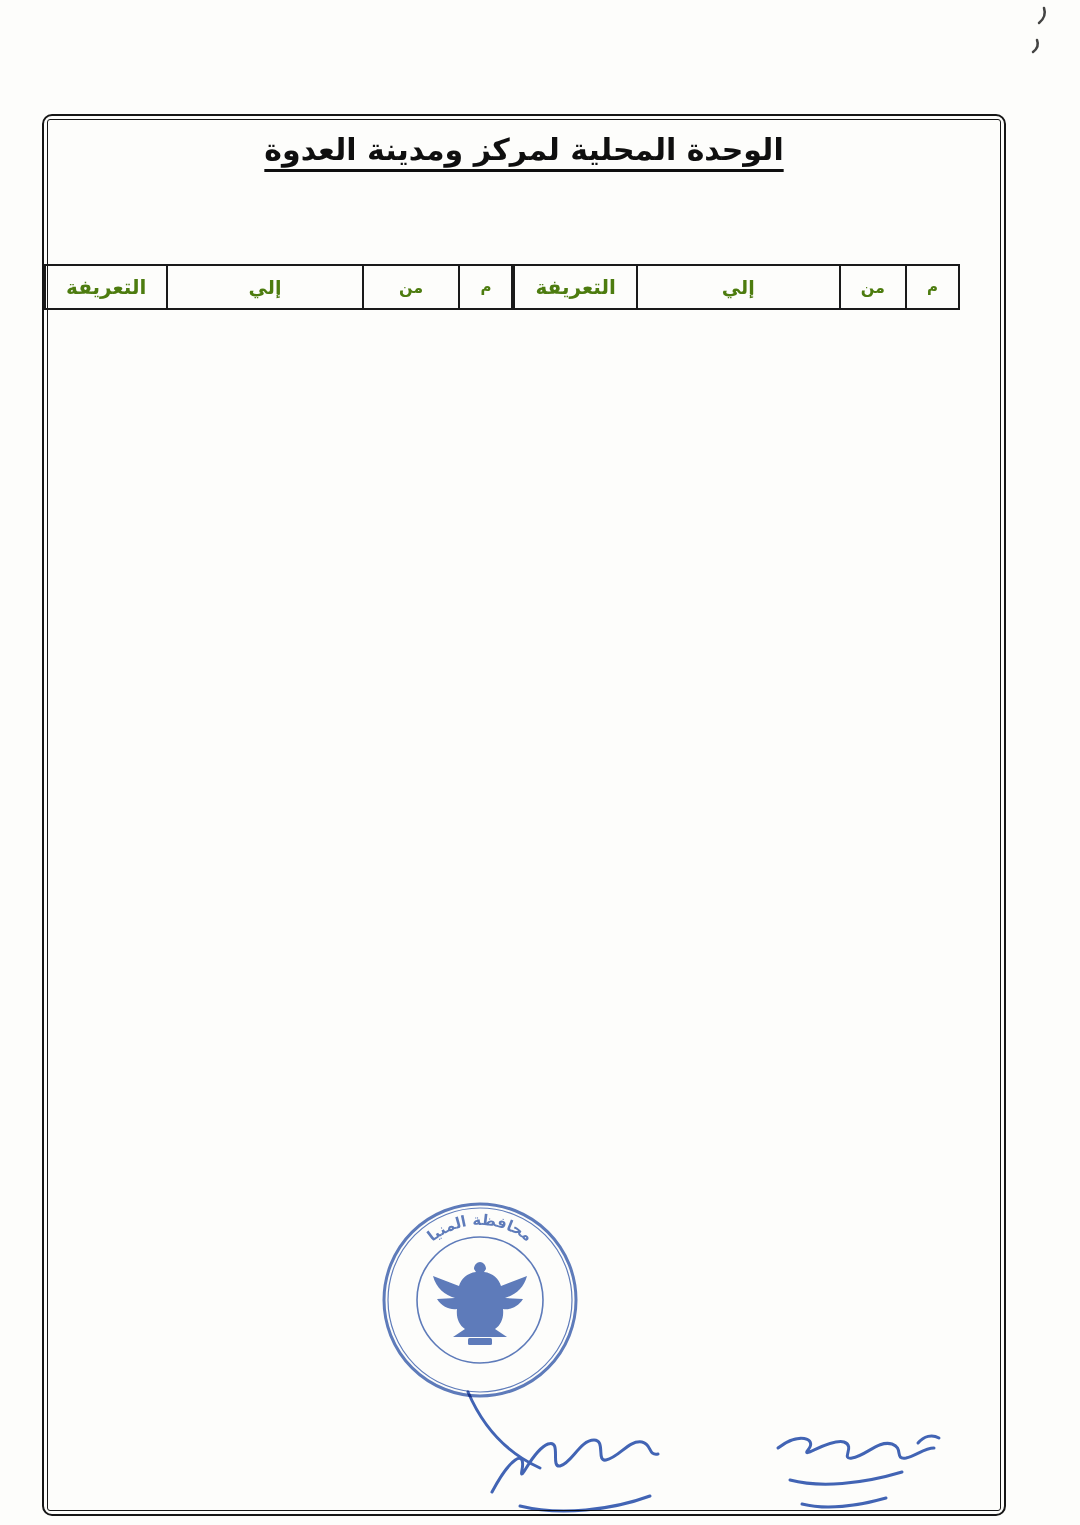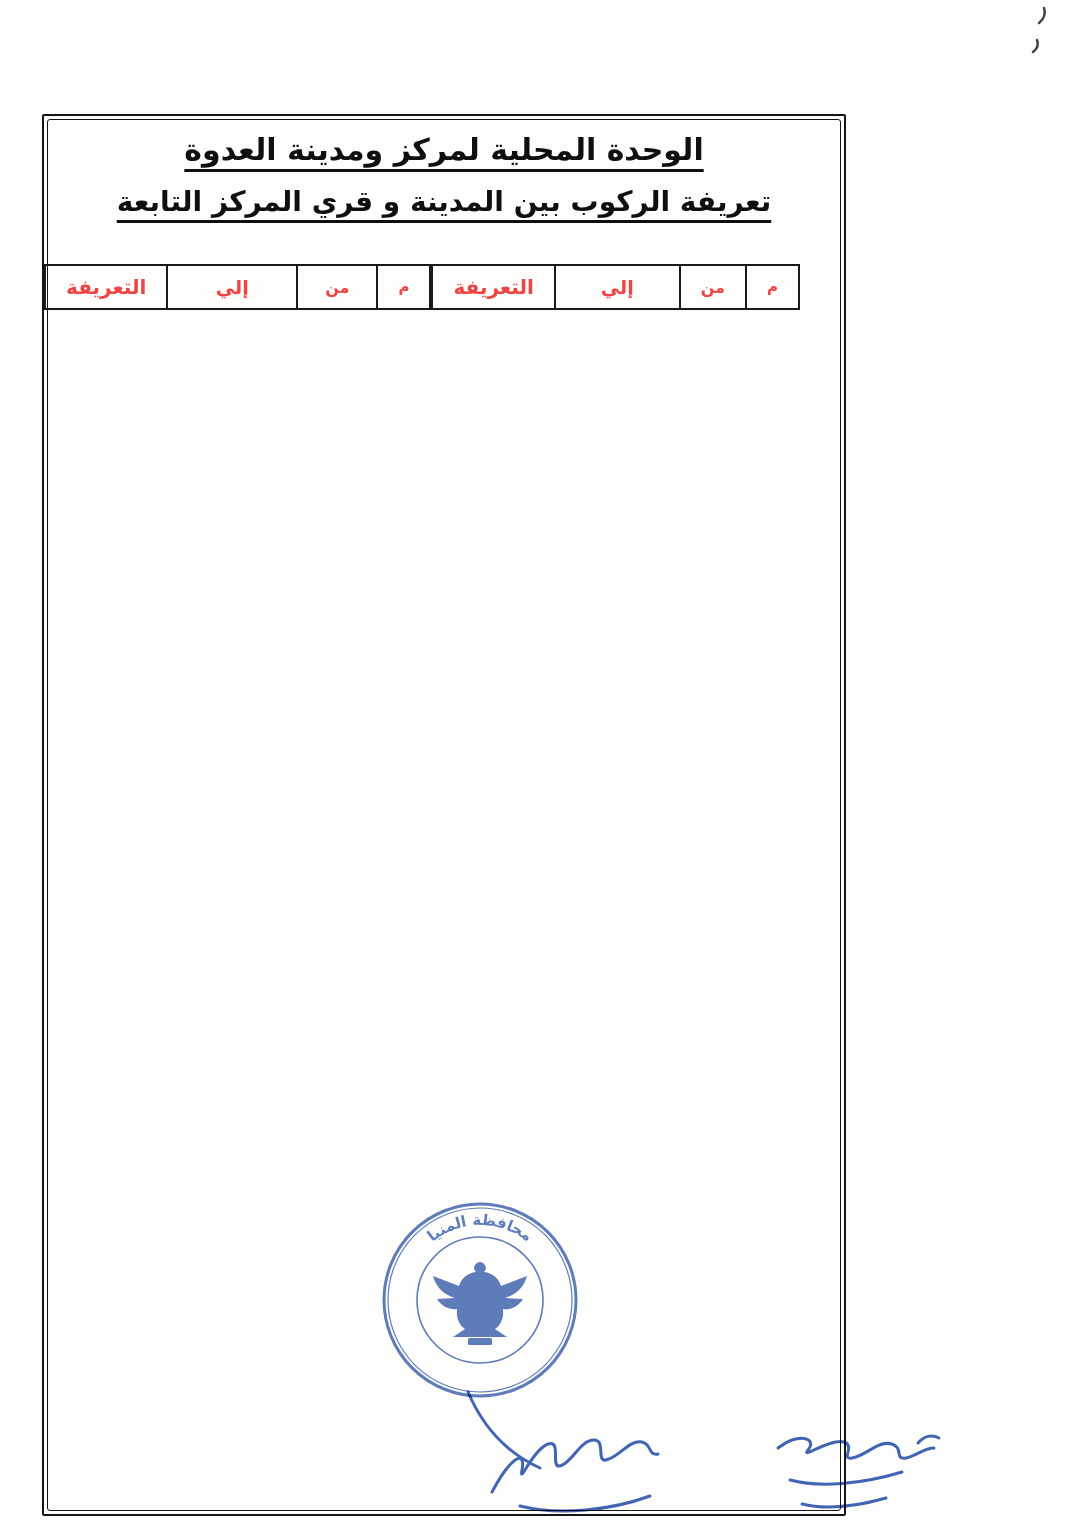--- a/index.html
+++ b/index.html
@@ -11,23 +11,23 @@
   .page{
     position:relative;
     width:1080px;height:1525px;
     background:#fdfdfb;
     overflow:hidden;
     direction:rtl;
   }
   .frame{
     position:absolute;
     left:42px;top:114px;
-    width:804px;height:1402px;
+    width:964px;height:1402px;
     border:2.5px solid #161616;
-    border-radius:2px;
+    border-radius:10px;
   }
   .frame-inner{
     position:absolute;inset:3px;
     border:1.2px solid #161616;
     border-radius:3px;
   }
   .titles{
     position:absolute;top:16px;left:0;right:0;
     text-align:center;
   }
@@ -51,21 +51,21 @@
   table{
     border-collapse:collapse;
     direction:rtl;
     table-layout:fixed;
   }
   th,td{
     border:2px solid #1a1a1a;
     text-align:center;
     vertical-align:middle;
     font-weight:bold;
-    color:#ef4444;
+    color:#4d7c0f;
     padding:0 20px;
     white-space:nowrap;
     overflow:hidden;
   }
   th{font-size:16px;}
   #right-table tr,#left-table tr{height:44px;}
   .col-num{width:46px;font-size:15px;}
   .col-to{font-size:19px;}
   .col-fare{font-size:20px;letter-spacing:1px;}
   #right-table .col-from{width:54px;}
@@ -90,21 +90,20 @@
 </head>
 <body>
 
 <div class="page">
 
   <div class="frame">
     <div class="frame-inner"></div>
 
     <div class="titles">
       <h1 class="title1">الوحدة المحلية لمركز ومدينة العدوة</h1>
-      <h2 class="title2">تعريفة الركوب بين المدينة و قري المركز التابعة</h2>
     </div>
 
     <div class="tables">
       <table id="right-table">
           <thead>
             <tr>
               <th class="col-num">م</th>
               <th class="col-from">من</th>
               <th class="col-to">إلي</th>
               <th class="col-fare">التعريفة</th>

